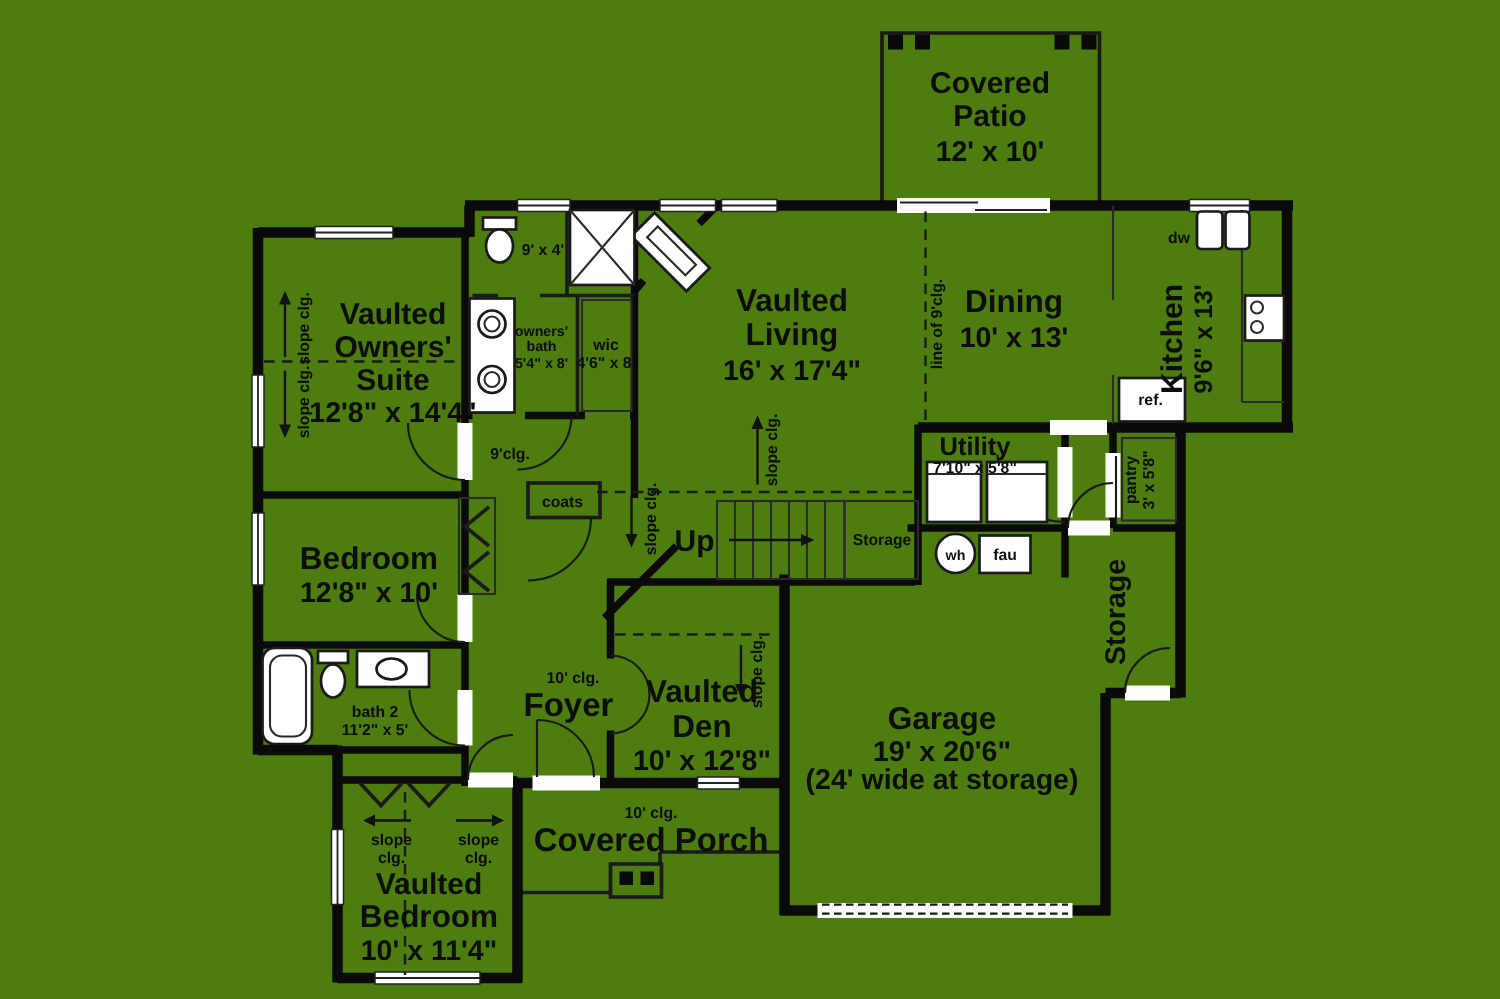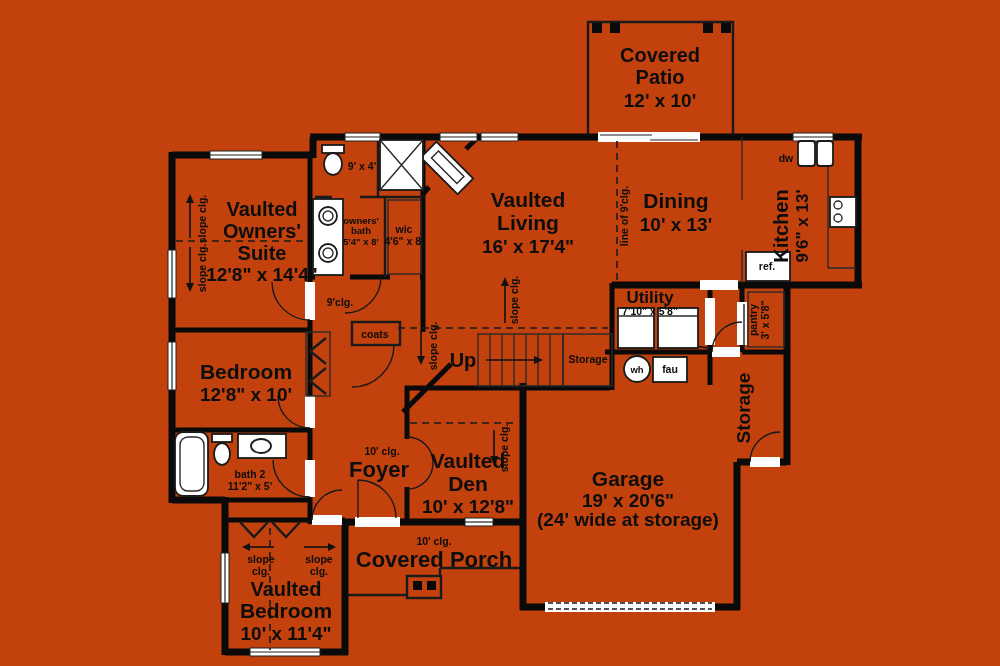--- a/index.html
+++ b/index.html
@@ -1,16 +1,16 @@
 <!DOCTYPE html>
 <html><head>
 <meta charset="utf-8">
 <style>
   html,body{margin:0;padding:0;background:#ffffff;}
-  .stage{position:relative;width:1000px;height:666px;background:#c2410c;overflow:hidden;}
+  .stage{position:relative;width:1000px;height:666px;background:#4d7c0f;overflow:hidden;}
   svg{display:block;}
   text{font-family:"Liberation Sans","DejaVu Sans",sans-serif;fill:#0d0d0d;font-weight:bold;}
   .t-big{font-size:21px;}
   .t-dim{font-size:19px;}
   .t-porch{font-size:22px;}
   .t-med{font-size:17px;}
   .t-vbig{font-size:20px;}
   .t-sm{font-size:10.5px;}
   .t-xs{font-size:9.5px;}
   .t-up{font-size:20px;}

